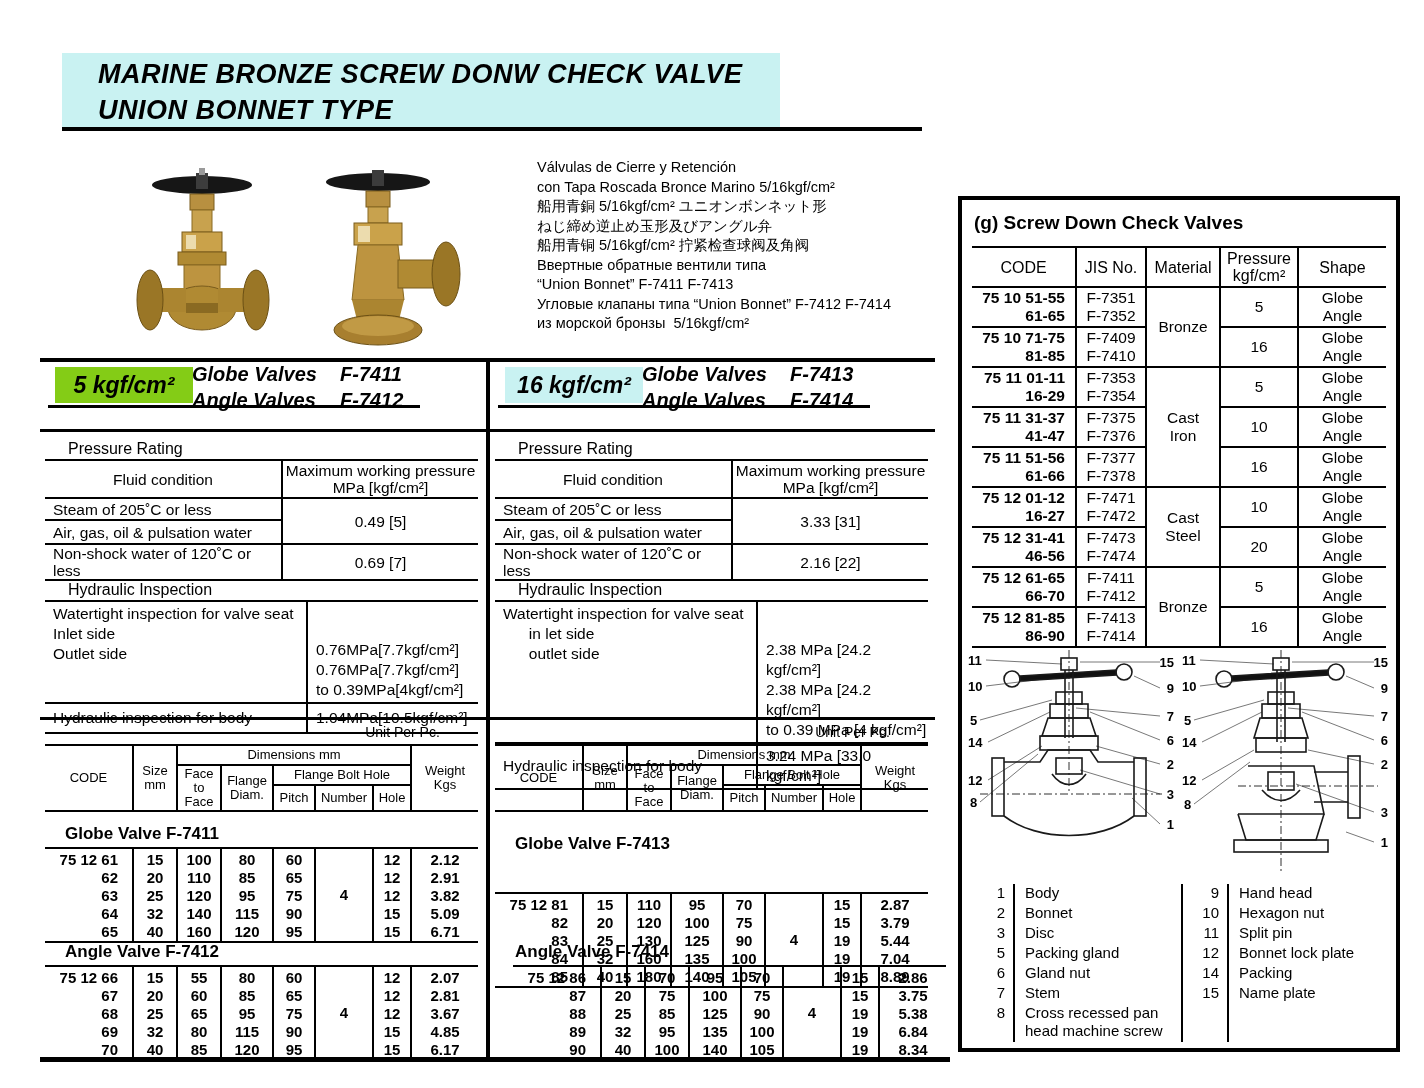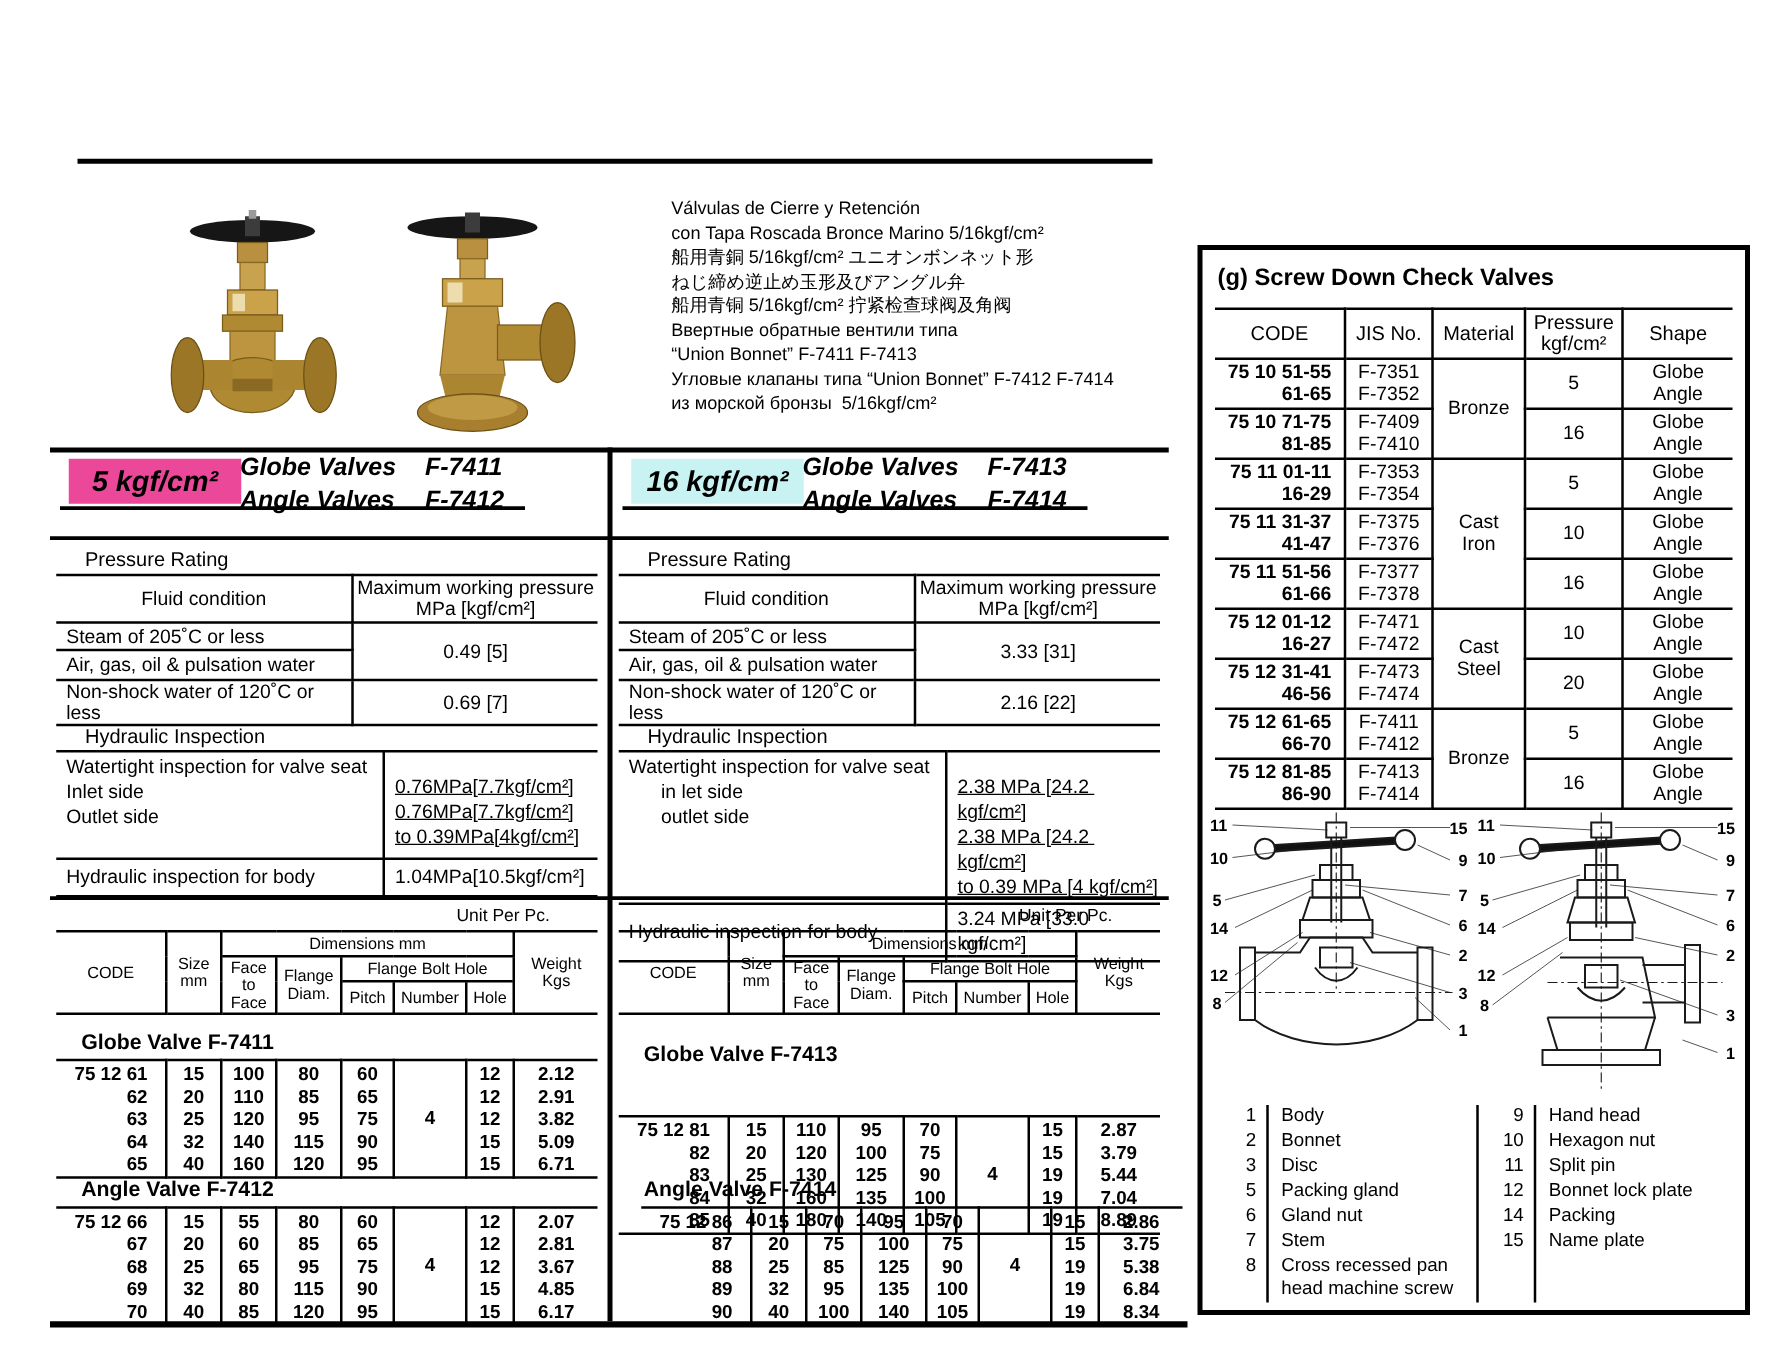--- a/index.html
+++ b/index.html
@@ -31,21 +31,21 @@
   .tbl { position:absolute; border-collapse:collapse; table-layout:fixed; }
   .tbl td, .tbl th { border:2px solid #000; font-weight:normal; overflow:hidden; }
   .tbl tr > *:first-child { border-left:none; }
   .tbl tr > *:last-child { border-right:none; }
 
   .pr-table td, .pr-table th { font-size:15.5px; line-height:17px; text-align:center; vertical-align:middle; }
   .pr-table td.cond { text-align:left; padding-left:8px; }
 
   .hy-table td { font-size:15.5px; line-height:20px; vertical-align:top; padding:2px 0 2px 8px; }
   .hy-table td.val { padding-left:8px; }
-  .hy-table td.val-pad { padding-top:18px;text-decoration:underline; }
+  .hy-table td.val-pad { padding-top:38px; }
   .hy-table td.mid { vertical-align:middle; }
 
   .unit-note { position:absolute; left:295px; top:366px; width:135px; text-align:center; font-size:14px; }
 
   .dim-head th { font-size:13px; line-height:14px; text-align:center; vertical-align:middle; font-weight:normal; }
   .dim-data td { font-size:15px; font-weight:bold; line-height:18px; text-align:center; vertical-align:top; padding-top:2px; height:90px; }
   .dim-data td.code { text-align:right; padding-right:14px; }
   .dim-data td.num { vertical-align:middle; padding-top:0; }
   .dim-title { position:absolute; font-size:17px; font-weight:bold; }
 
@@ -60,20 +60,24 @@
   .comp-table td { font-size:15px; line-height:18px; vertical-align:top; border-top:none; border-bottom:none; }
   .comp-table td.no { text-align:right; padding-right:8px; }
   .comp-table td.nm { text-align:left; padding-left:10px; }
   svg text { font-family:"Liberation Sans", sans-serif; }
 </style>
 </head>
 <body>
 
 <div class="page">
 
+  <div class="title-block accent" style="background: rgb(201, 242, 242);">
+    <div class="title-line">MARINE BRONZE SCREW DONW CHECK VALVE</div>
+    <div class="title-line">UNION BONNET TYPE</div>
+  </div>
   <div class="rule" style="left:62px; top:127px; width:860px; height:4px;"></div>
 
   <div class="photos">
     <svg width="162" height="186" viewBox="0 0 162 186">
       <ellipse cx="82" cy="17" rx="50" ry="9" fill="#161616"></ellipse>
       <rect x="76" y="5" width="12" height="16" fill="#3c3c3c"></rect>
       <rect x="79" y="0" width="6" height="7" fill="#9a9a9a"></rect>
       <rect x="70" y="26" width="24" height="16" fill="#b89040" stroke="#7a5c1d"></rect>
       <rect x="72" y="42" width="20" height="22" fill="#c8a24e" stroke="#8a6a22"></rect>
       <rect x="62" y="64" width="40" height="20" fill="#caa24a" stroke="#7a5c1d"></rect>
@@ -113,21 +117,21 @@
 Угловые клапаны типа “Union Bonnet” F-7412 F-7414
 из морской бронзы  5/16kgf/cm²</div>
 
   <div class="rule" style="left:40px; top:358px; width:895px; height:4px;"></div>
   <div class="rule" style="left:40px; top:429px; width:895px; height:3px;"></div>
   <div class="rule" style="left:40px; top:717px; width:895px; height:3px;"></div>
   <div class="rule" style="left:40px; top:1057px; width:910px; height:5px;"></div>
   <div class="rule" style="left:486px; top:358px; width:4px; height:699px;"></div>
 
   <div class="section" style="left:40px; width:447px;">
-    <div class="sec-accent-box accent" style="background: #ec4899;">5 kgf/cm²</div>
+    <div class="sec-accent-box accent" style="background: #84cc16;">5 kgf/cm²</div>
     <div class="sec-underline"></div>
     <div class="valve-codes">
       <div class="row">
           <span class="lab">Globe Valves</span>
           <span>F-7411</span>
         </div>
       <div class="row">
           <span class="lab">Angle Valves</span>
           <span>F-7412</span>
         </div>

